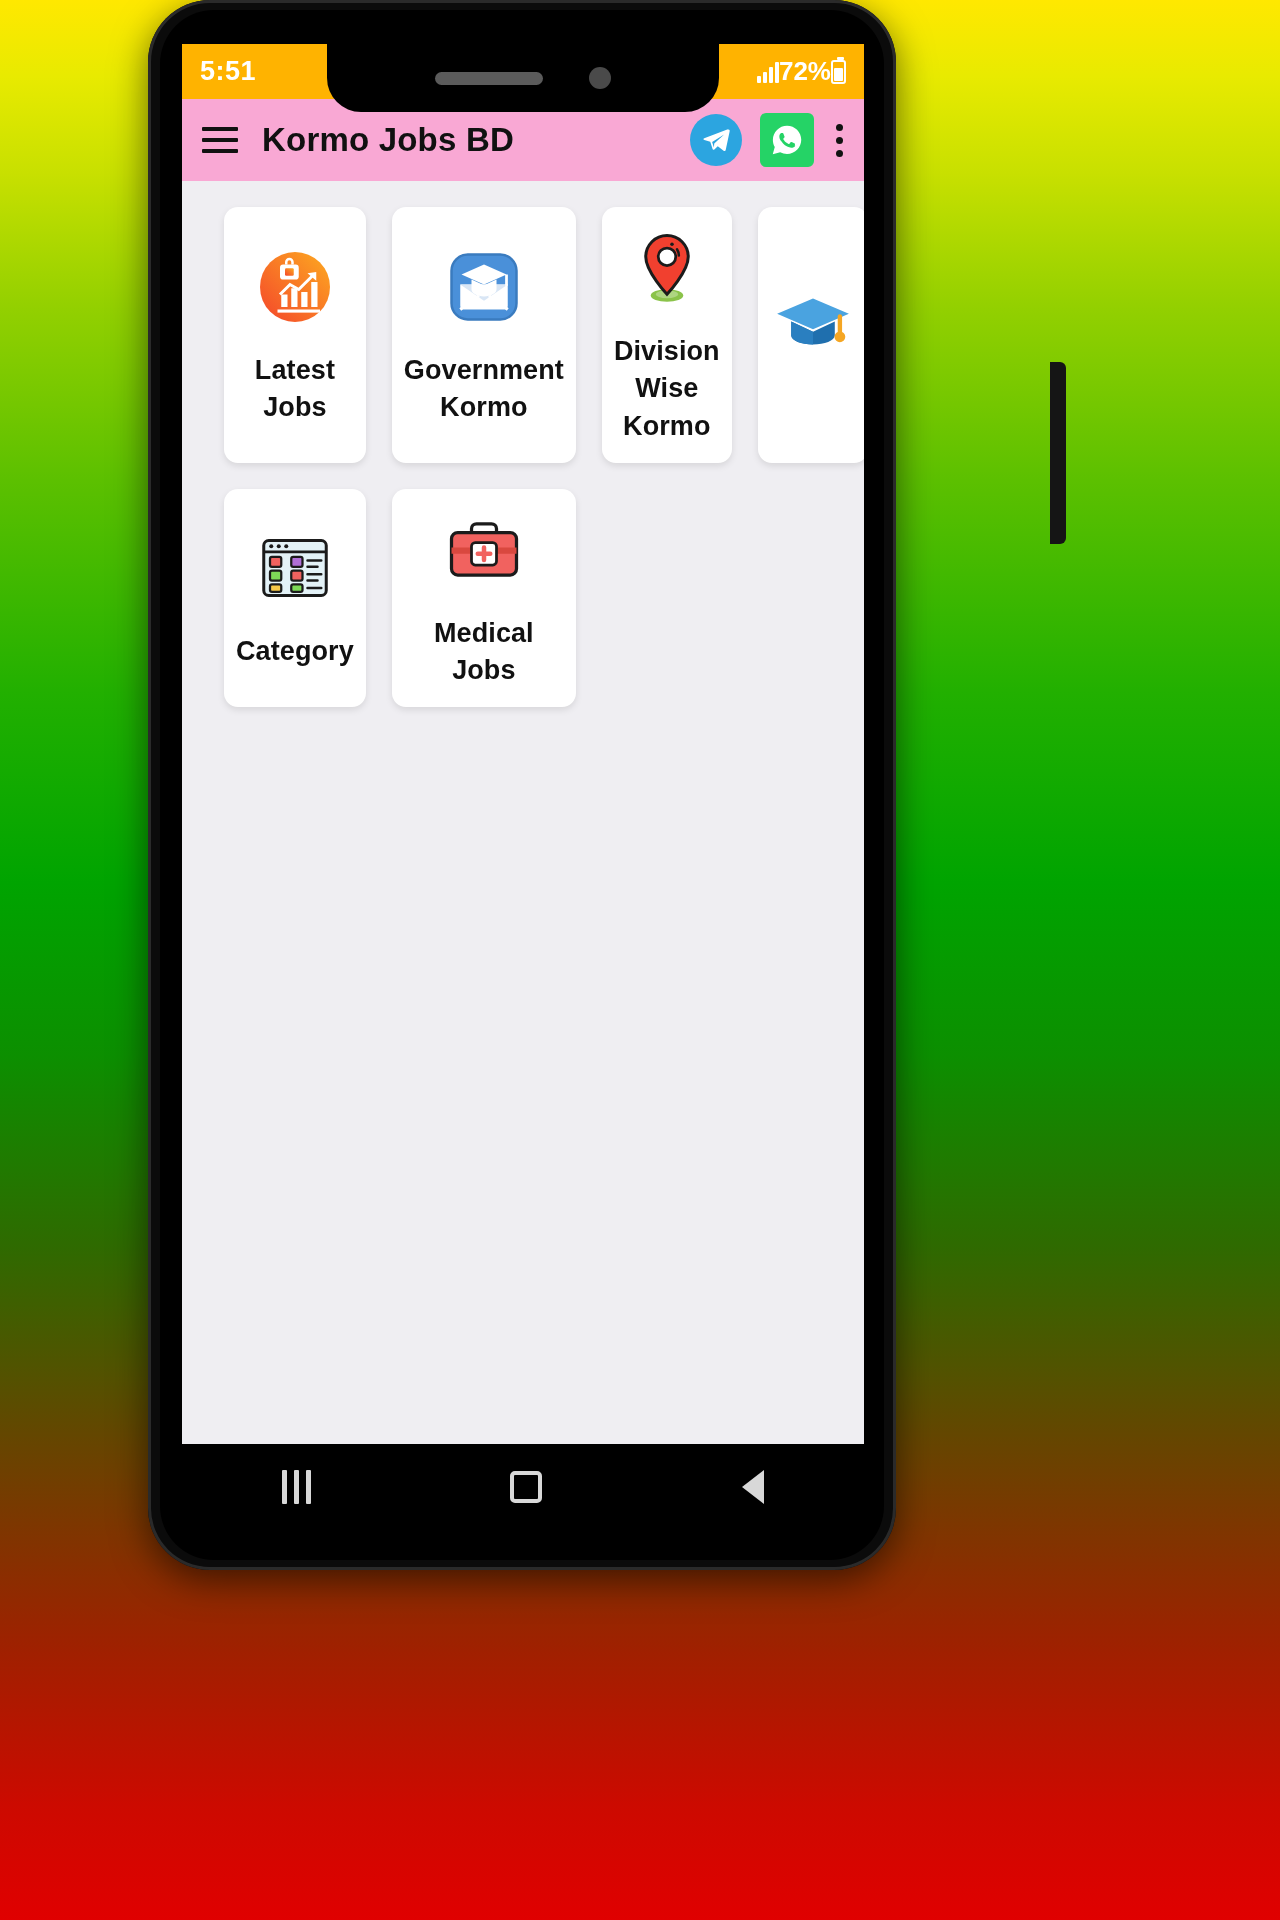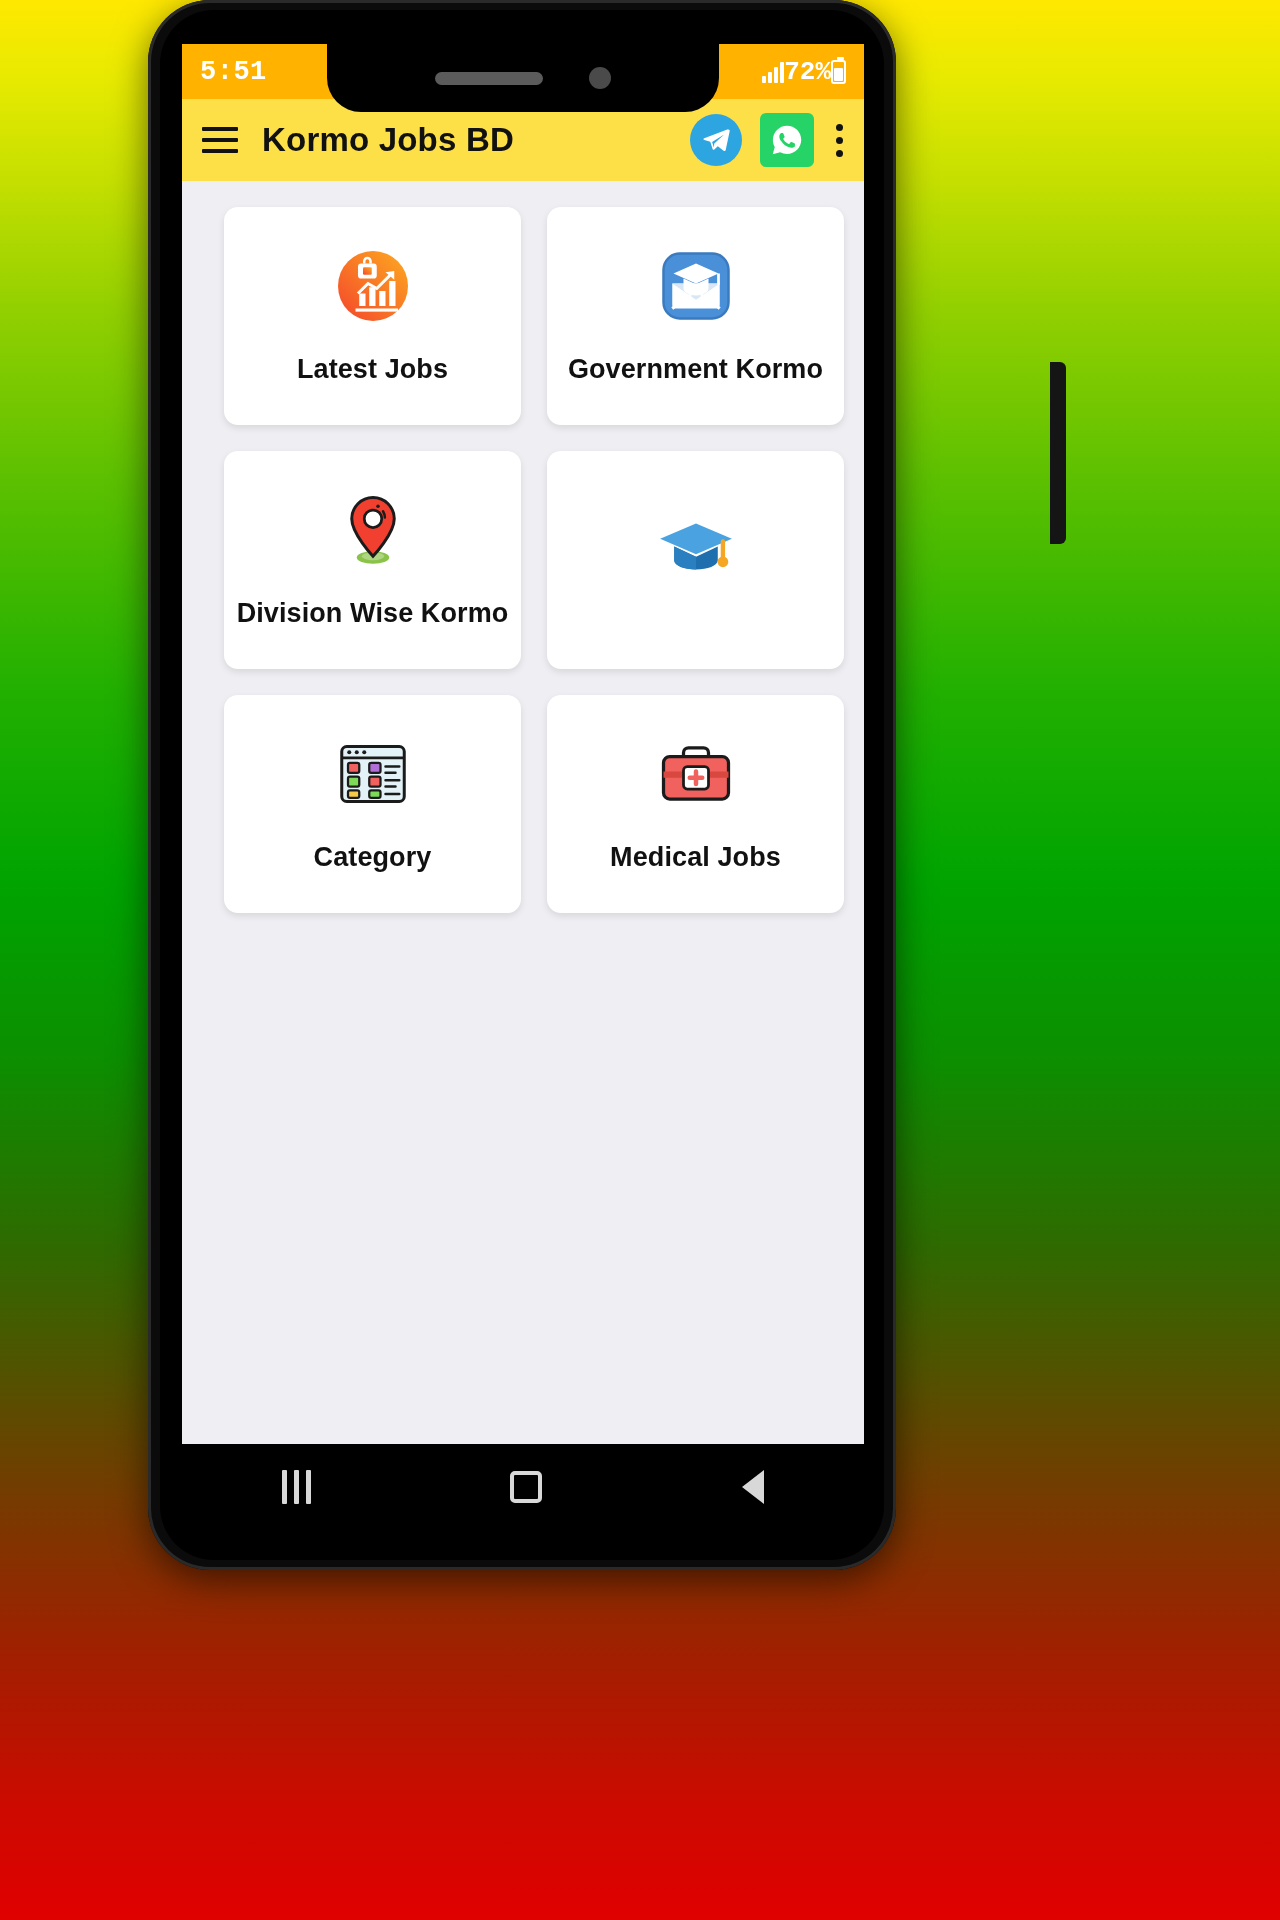--- a/index.html
+++ b/index.html
@@ -51,21 +51,20 @@
 
   
   .statusbar {
     position: absolute;
     left: 0; top: 0; width: 682px; height: 55px;
     background: #ffb300;
     display: flex; align-items: center;
     justify-content: space-between;
     padding: 0 18px;
     z-index: 5;
-    font-family: Liberation Mono, monospace;
   }
   .sb-time {
     color: #fff; font-size: 27px; font-weight: 600;
     letter-spacing: .5px;
   }
   .sb-right { display: flex; align-items: center; }
   .sig-bars { display: flex; align-items: flex-end; gap: 2px; height: 22px; }
   .sig-bars i { display: block; width: 4px; background: #fff; border-radius: 1px; }
   .sig-bars i:nth-child(1) { height: 7px; }
   .sig-bars i:nth-child(2) { height: 11px; }
@@ -96,21 +95,21 @@
     display: flex; align-items: center; justify-content: center;
     gap: 46px;
   }
   .notch-speaker { width: 108px; height: 13px; background: #5b5b5b; border-radius: 7px; }
   .notch-cam { width: 22px; height: 22px; background: #4a4a4a; border-radius: 50%; }
 
   
   .appbar {
     position: absolute;
     left: 0; top: 55px; width: 682px; height: 82px;
-    background: #fde047;
+    background: #f9a8d4;
     display: flex; align-items: center;
     padding: 0 20px;
     z-index: 4;
   }
   .hamburger { width: 36px; display: flex; flex-direction: column; gap: 7px; cursor: pointer; }
   .hamburger span { display: block; height: 4px; background: #111; border-radius: 1px; }
   .appbar-title {
     flex: 1;
     margin-left: 24px;
     font-size: 33px; font-weight: 700; color: #111;
@@ -134,21 +133,21 @@
 
   
   .content {
     position: absolute;
     left: 0; top: 137px; width: 682px; height: 1263px;
     background: #efeef2;
     padding: 26px 20px 0 20px;
   }
   .grid {
     display: grid;
-    grid-template-columns: 1fr 1fr;
+    grid-template-columns: 1fr 1fr 1fr 1fr;
     gap: 26px 26px;
     padding-left: 22px;
   }
   .card {
     background: #fff;
     border-radius: 14px;
     box-shadow: 0 3px 7px rgba(0,0,0,.10);
     min-height: 218px;
     display: flex; flex-direction: column;
     align-items: center; justify-content: center;

